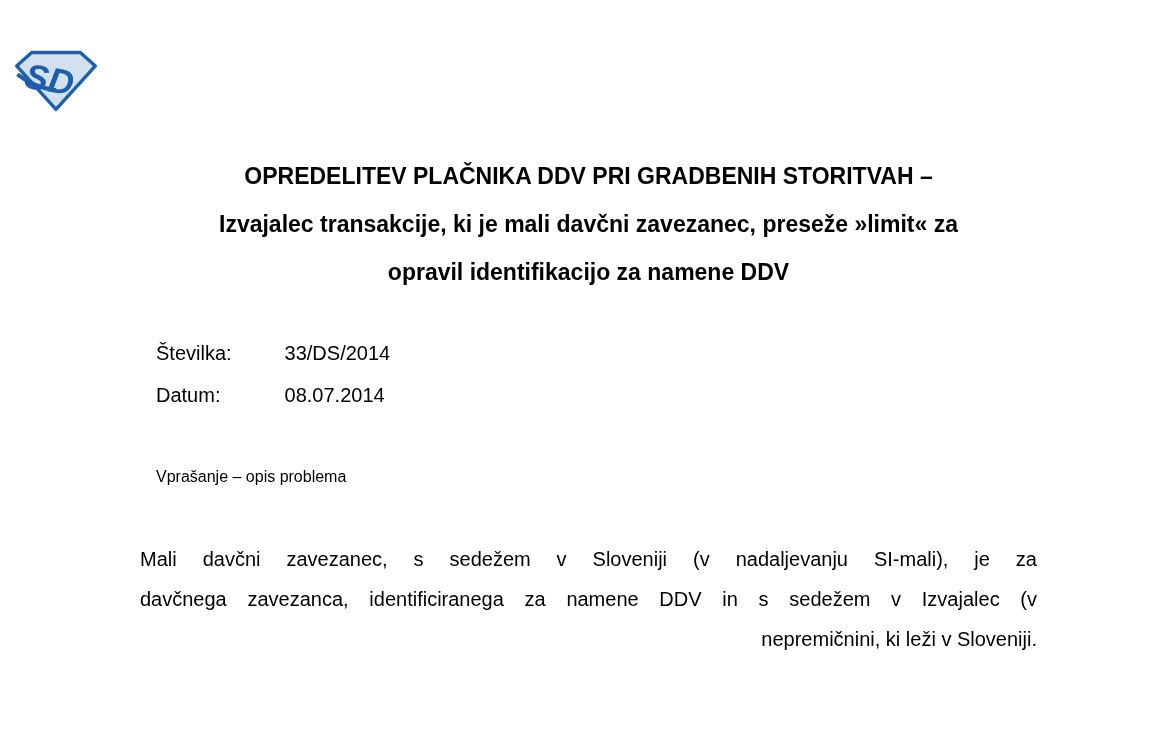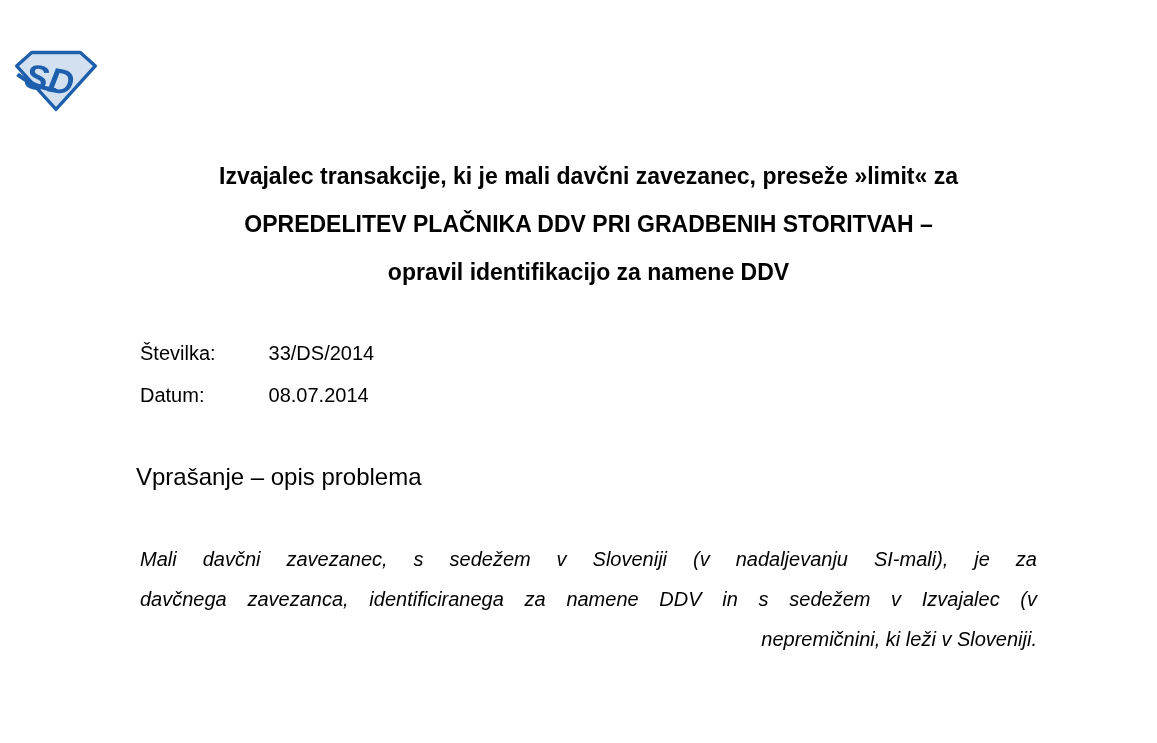--- a/index.html
+++ b/index.html
@@ -31,49 +31,48 @@
     left: 140px;
     top: 152px;
     width: 897px;
     text-align: center;
     font-size: 23px;
     font-weight: bold;
     line-height: 48px;
   }
   .meta {
     position: absolute;
-    left: 140px;
+    left: 156px;
     top: 339px;
     width: 897px;
     font-size: 20px;
   }
   .meta-row {
     height: 42px;
     line-height: 28px;
   }
   .meta-label {
     display: inline-block;
     width: 123px;
   }
   .section-heading {
     position: absolute;
-    left: 136px;
+    left: 156px;
     top: 463px;
     width: 897px;
-    font-size: 24px;
+    font-size: 16px;
     line-height: 28px;
   }
   .body-par {
     position: absolute;
     left: 140px;
     top: 539px;
     width: 897px;
     font-size: 20px;
     line-height: 40px;
-    font-style: italic;
   }
   .body-line {
     text-align: right;
   }
   .justify-full {
     text-align: justify;
     text-align-last: justify;
   }
 </style>
 </head>
@@ -83,22 +82,22 @@
 
   <div class="logo">
     <svg viewBox="0 0 100 74" width="84" height="62">
       <polygon points="21,3 79,3 97,19 50,71 3,19" stroke-width="4" stroke-linejoin="round" fill="#d2e0ef" stroke="#1d5fad"></polygon>
       <path d="M4,29 C18,40 34,46 50,48" stroke-width="5" fill="none" stroke="#1d5fad"></path>
       <text x="13" y="51" font-size="42" font-style="italic" font-weight="bold" transform="rotate(10 50 36)" fill="#1d5fad">SD</text>
     </svg>
   </div>
 
   <div class="title">
+    <div class="title-line">OPREDELITEV PLAČNIKA DDV PRI GRADBENIH STORITVAH –</div>
     <div class="title-line">Izvajalec transakcije, ki je mali davčni zavezanec, preseže »limit« za</div>
-    <div class="title-line">OPREDELITEV PLAČNIKA DDV PRI GRADBENIH STORITVAH –</div>
     <div class="title-line">opravil identifikacijo za namene DDV</div>
   </div>
 
   <div class="meta">
     <div class="meta-row">
       <span class="meta-label">Številka:</span>
       <span class="meta-value">33/DS/2014</span>
     </div>
     <div class="meta-row">
       <span class="meta-label">Datum:</span>

